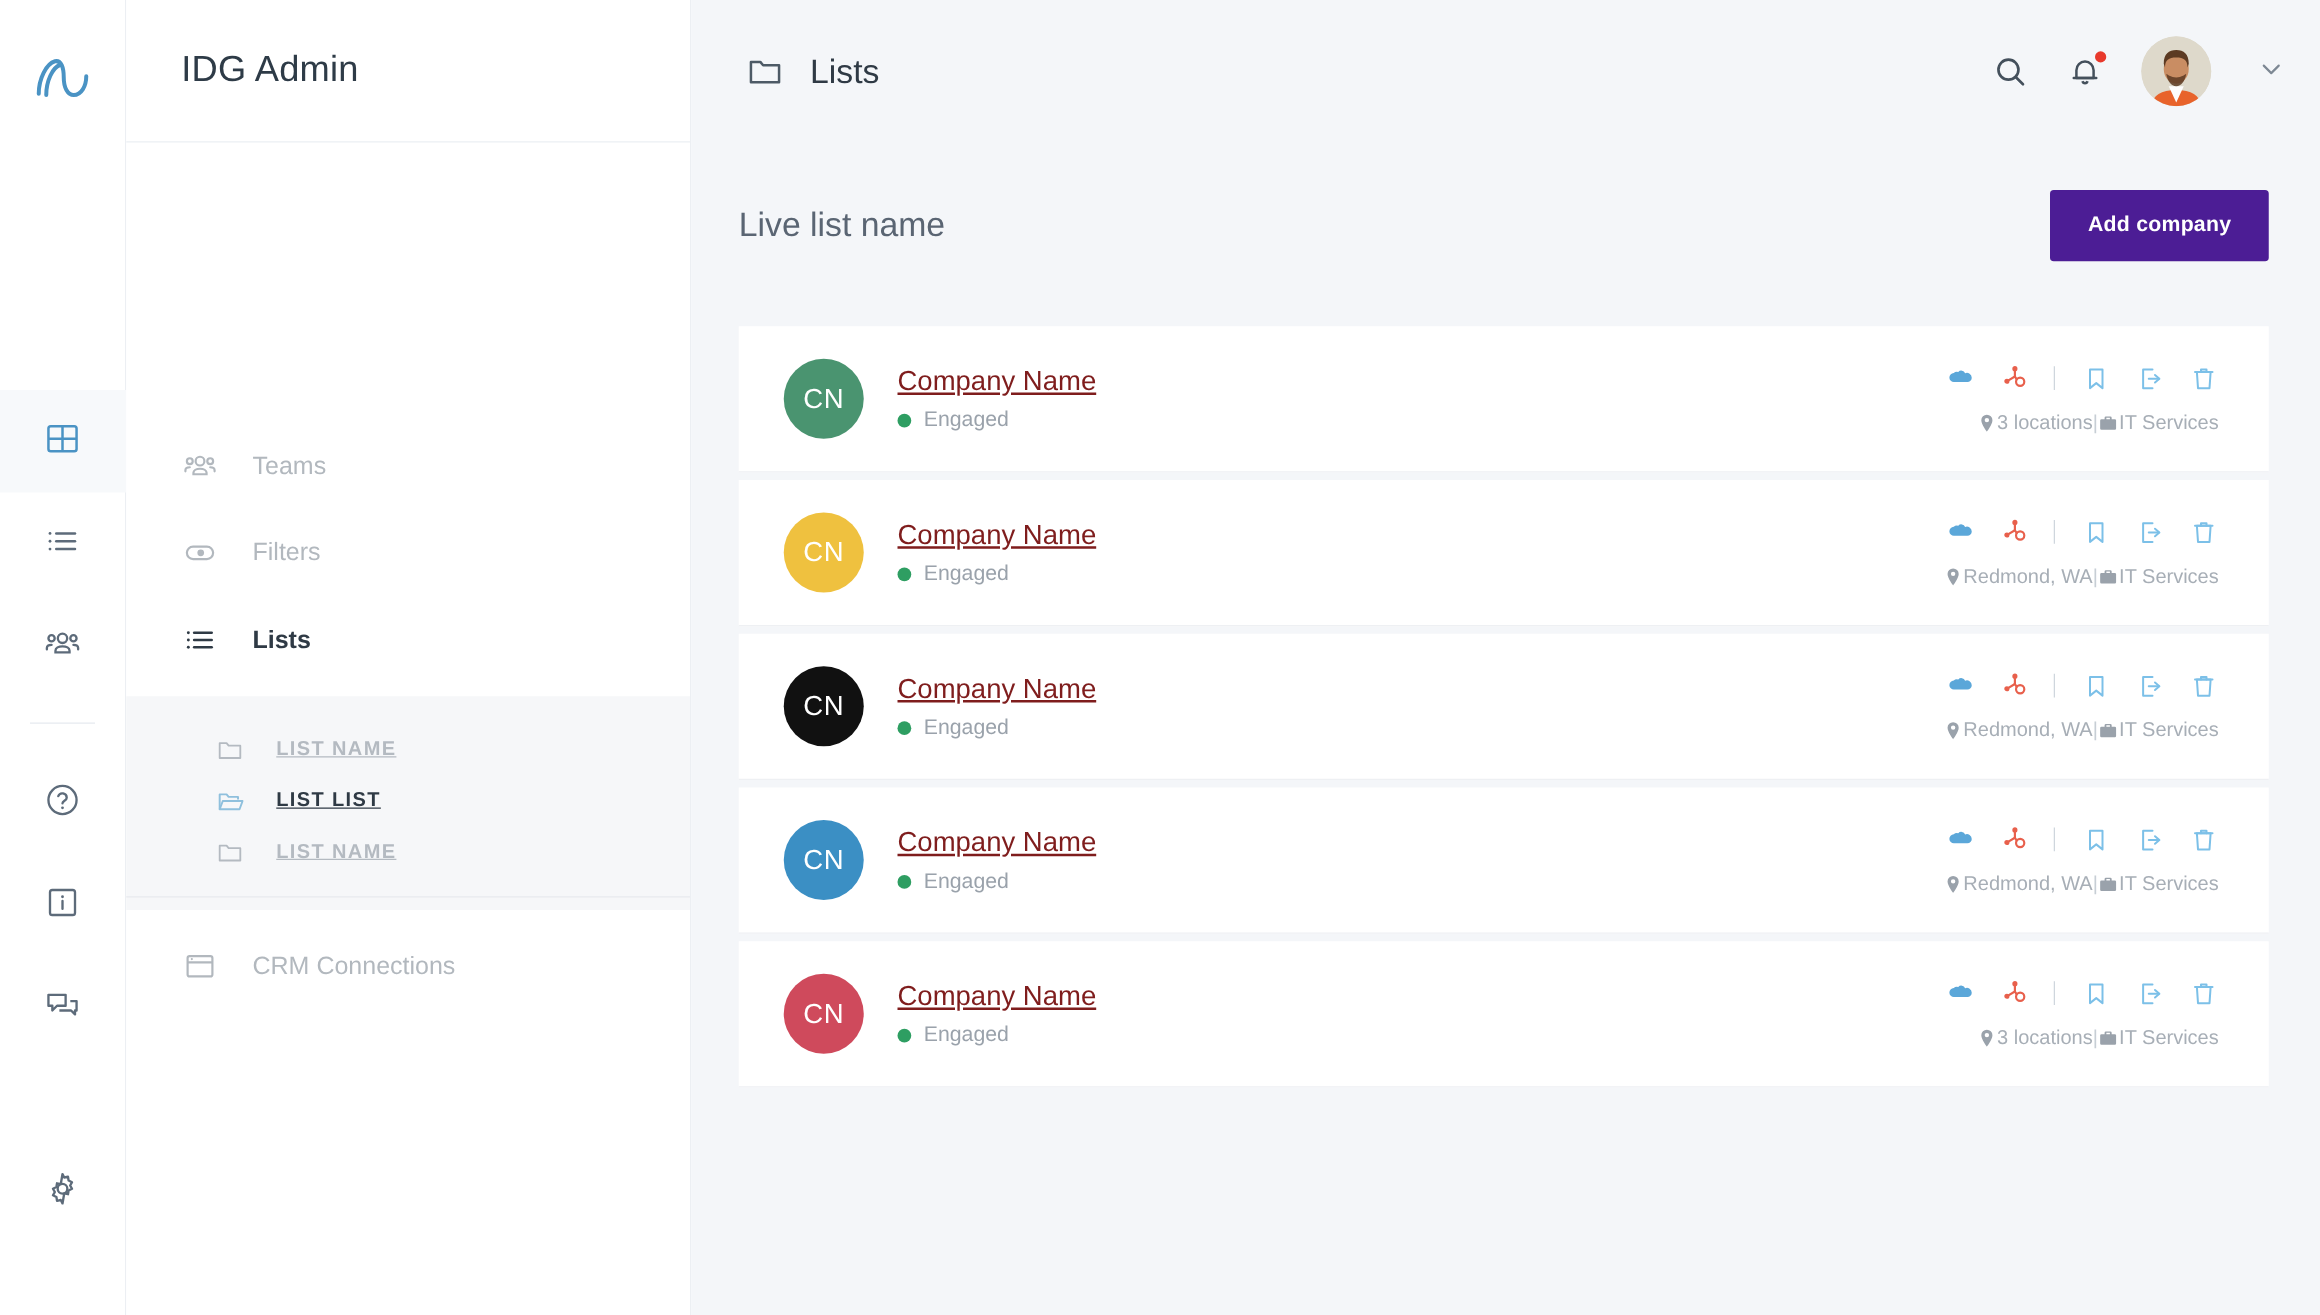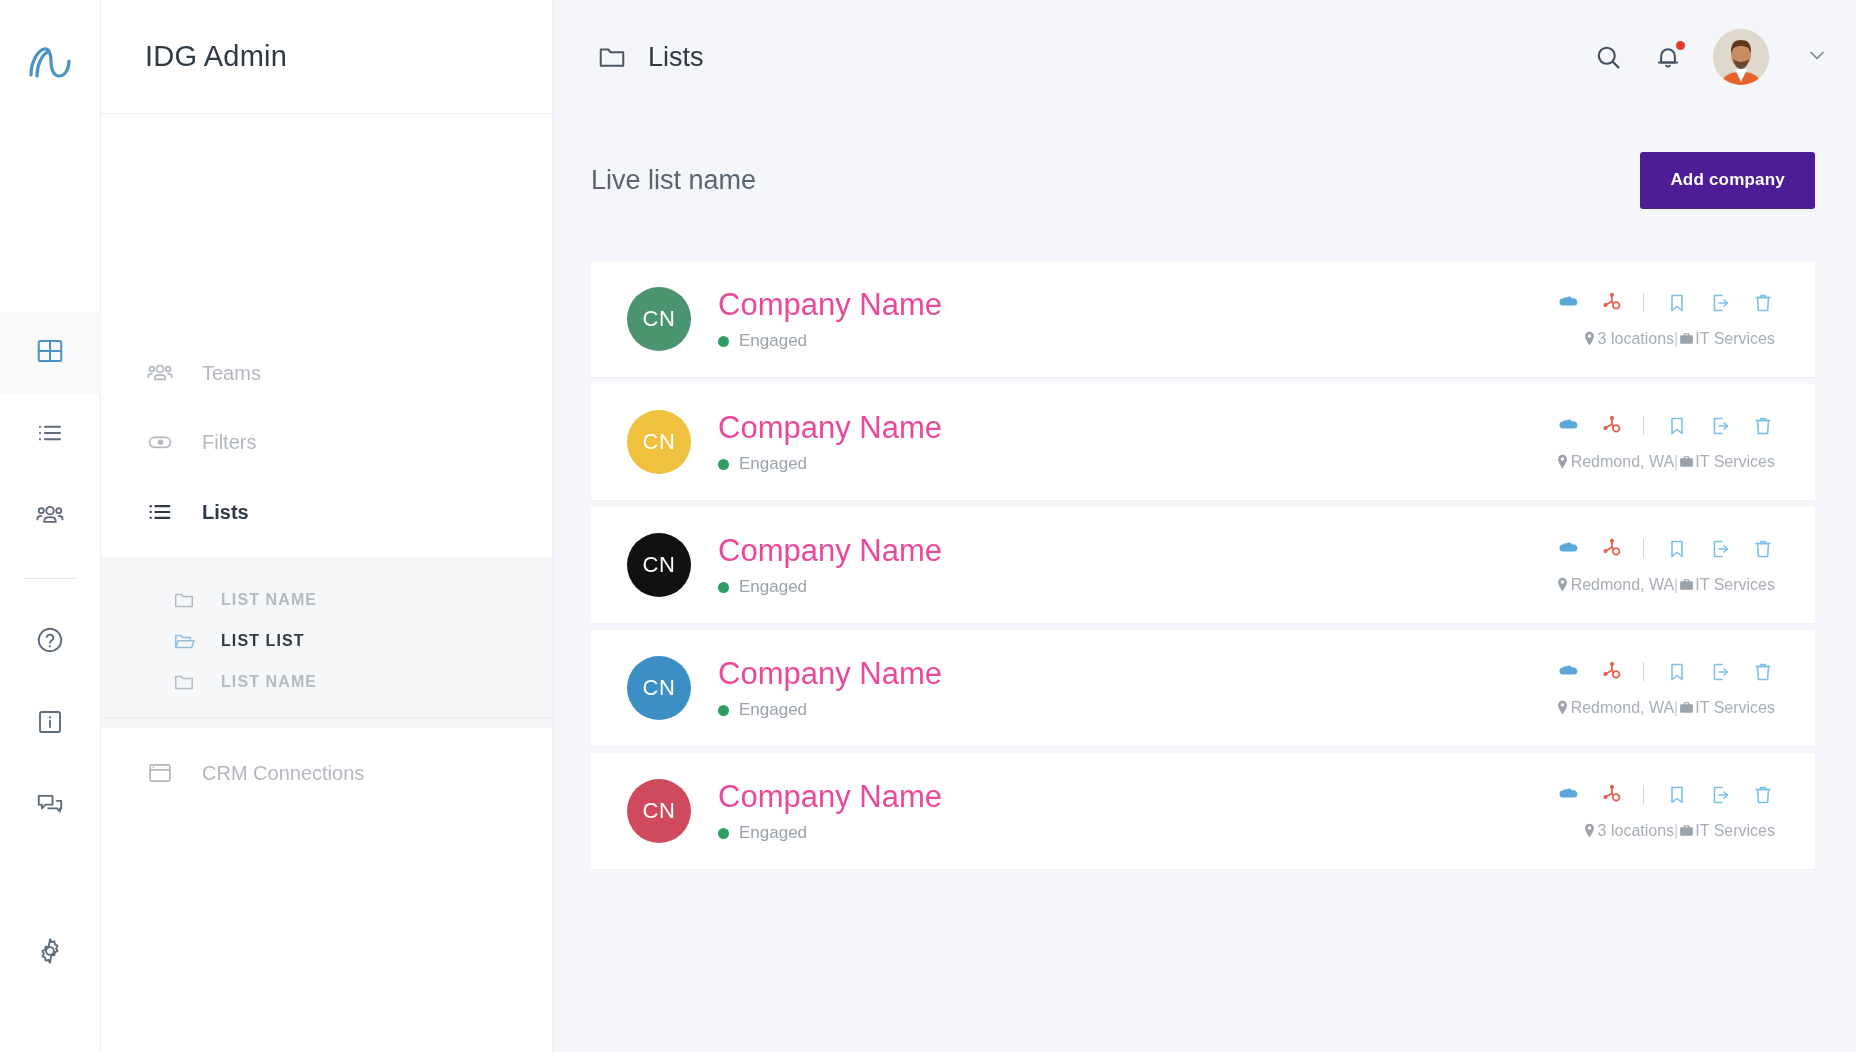--- a/index.html
+++ b/index.html
@@ -54,21 +54,21 @@
     color: #b2b8be; font-size: 20px;
   }
   .nav-item .nav-ico { width: 30px; height: 30px; display:flex; align-items:center; justify-content:center; flex:0 0 30px;}
   .nav-item.strong { color: #2f3a45; font-weight: bold; }
   .nav-item.strong .nav-ico { color: #2f3a45; }
 
   .sub-panel { background: #f6f7f9; margin-top: 17px; padding: 22px 0 10px 0; }
   .sub-item {
     display: flex; align-items: center; gap: 26px;
     height: 41px; padding-left: 72px;
-    font-size: 16px; letter-spacing: 1.1px; color: #b4bac1; font-weight: bold;
+    font-size: 16px; letter-spacing: 1.1px; color: #b4bac1; font-weight: bold; text-decoration: underline;
   }
   .sub-item .sub-ico { width: 22px; height: 22px; display:flex;align-items:center;justify-content:center;flex:0 0 22px;}
   .sub-item.current { color: #2f3a45; }
   .sub-item.current .sub-ico { color: #8fc0dd; }
   .sub-sep { height: 1px; background: #e8eaee; margin: 15px 0 0 0; }
   .sub-new { color: #4a93c4; padding-top: 0; }
   .sub-new .sub-ico { color: #4a93c4; }
   .sub-newwrap { background: #f6f7f9; padding: 22px 0 30px 0; }
 
   
@@ -118,21 +118,21 @@
   }
   .card + .card { margin-top: 6px; }
   .card-left { display: flex; align-items: center; gap: 27px; }
   .c-avatar {
     width: 64px; height: 64px; border-radius: 50%;
     color: #ffffff; font-size: 22px; letter-spacing: .5px;
     display: flex; align-items: center; justify-content: center;
     flex: 0 0 64px;
   }
   .c-text { display: flex; flex-direction: column; gap: 8px; }
-  .c-name { font-size: 31px; color: #ec4899; }
+  .c-name { font-size: 22px; color: #7f1d1d; text-decoration: underline; }
   .c-status { display: flex; align-items: center; gap: 10px; font-size: 17px; color: #9aa2ab; }
   .c-dot { width: 11px; height: 11px; border-radius: 50%; background: #2e9e62; }
 
   .card-right { margin-left: auto; display: flex; flex-direction: column; align-items: flex-end; gap: 15px; }
   .act-row { display: flex; align-items: center; gap: 19px; }
   .act { display: flex; align-items: center; justify-content: center; color: #7cc0e8; cursor: pointer; }
   .act-div { width: 1px; height: 19px; background: #cfd6dd; margin: 0 2px; }
   .meta-row { display: flex; align-items: center; font-size: 16px; color: #a7aeb6; }
   .meta-div { color: #c7ced5; }
   .meta-ico { color: #9aa2ab; display: flex; align-items: center; }

